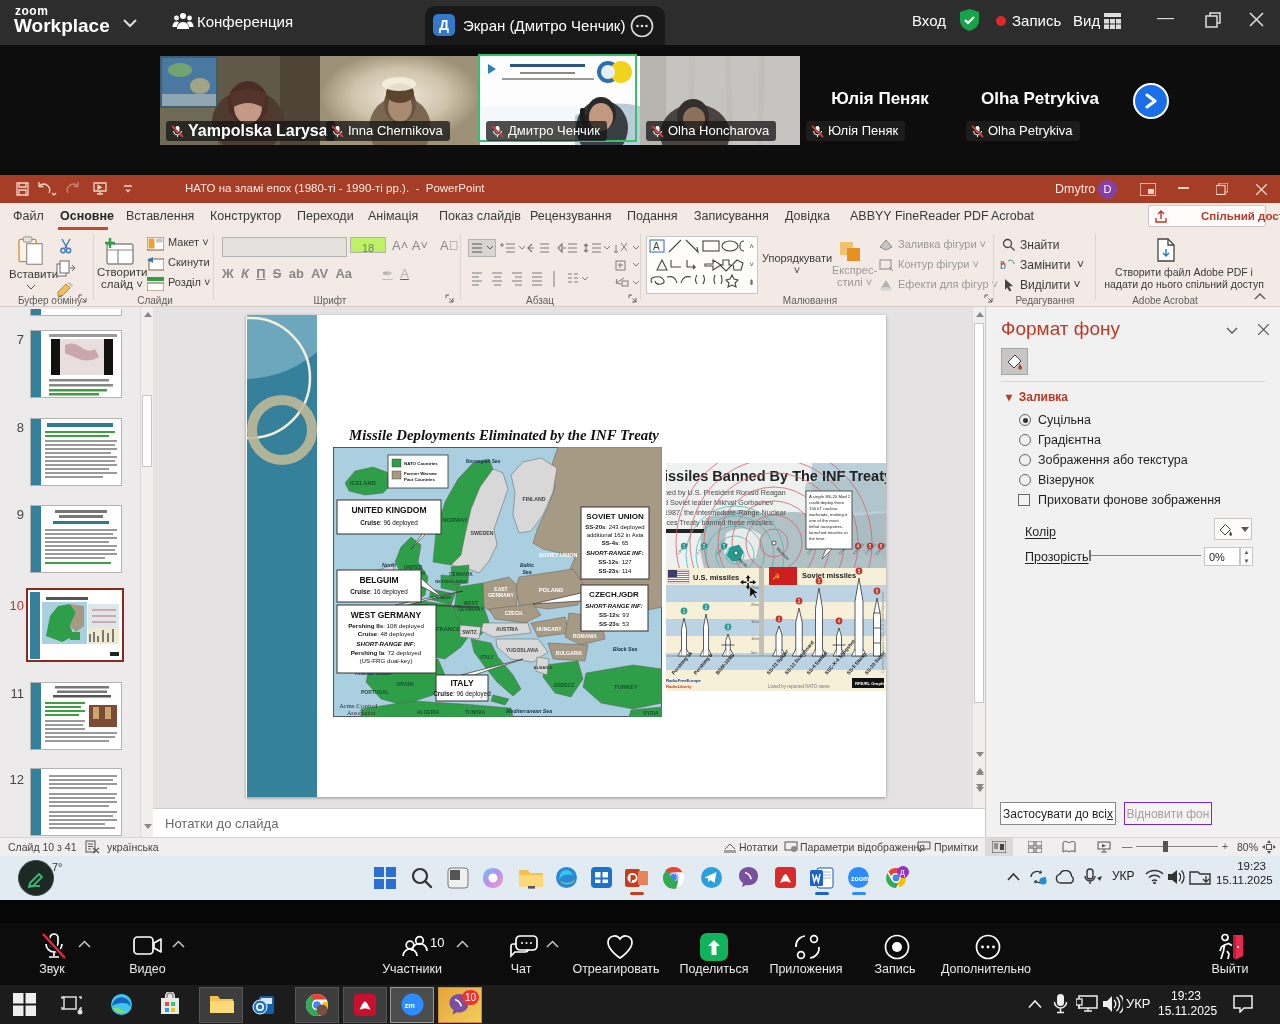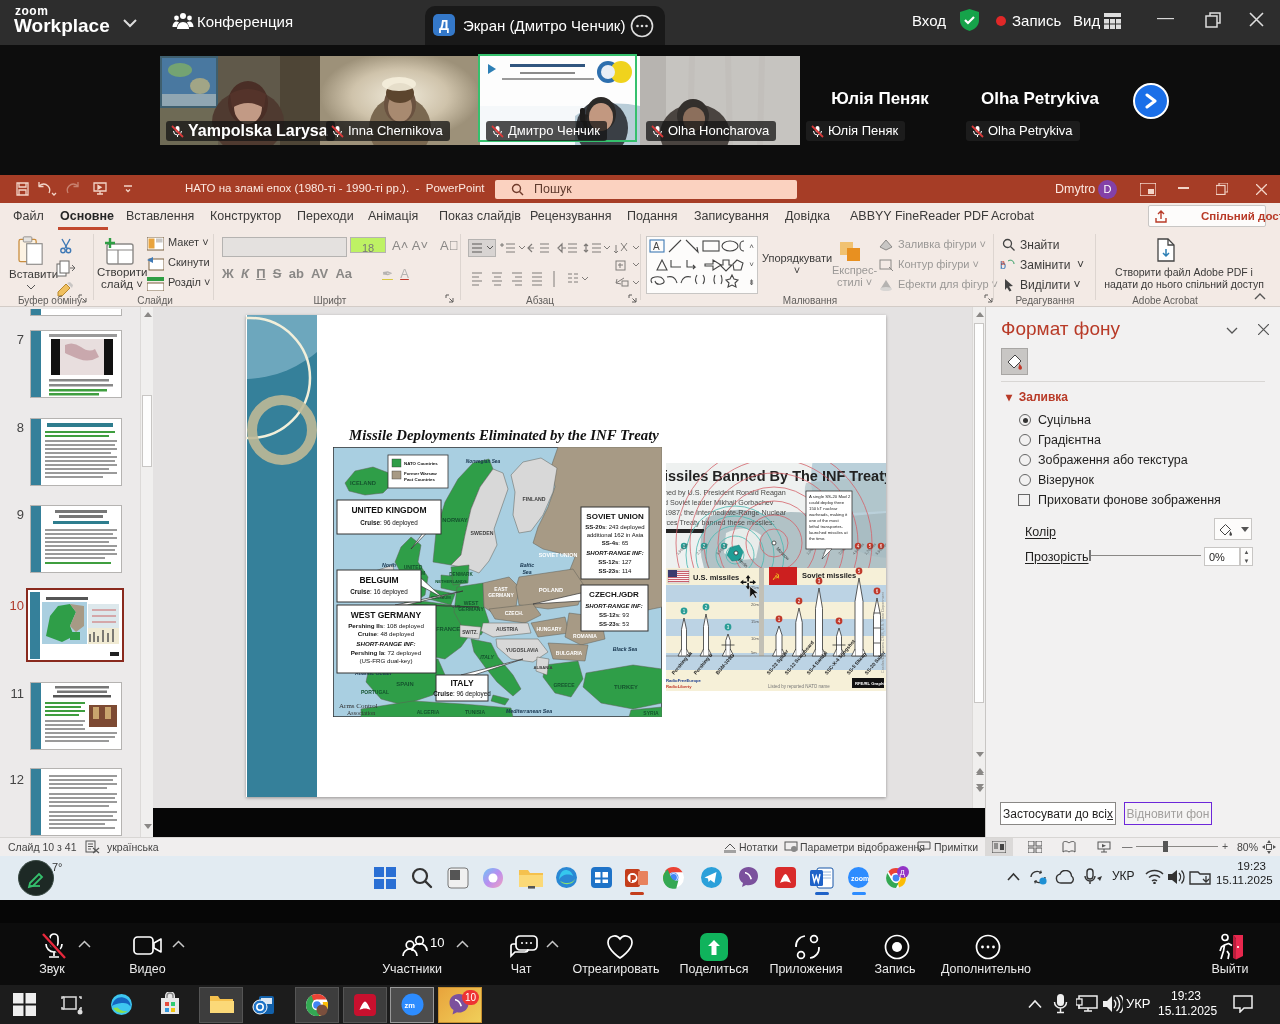--- a/index.html
+++ b/index.html
@@ -201,27 +201,20 @@
       <g opacity=".45">
             <path d="M62 5 q-5 -4 -9 0 q-3 3 -1 7"></path>
             <path d="M62 1v4.5h-4.5"></path>
           </g>
       <path d="M78 2h12v8H78z M84 10v3 M81 13h6"></path>
           <path d="M82 4.5l3 1.8-3 1.8z" fill="#f3d5c8"></path>
       <path d="M108 5h8 M110 8.5l2 2 2-2"></path>
     </g>
   </svg>
   <div class="abs" style="left:185px;top:7px;font-size:11.5px;color:#fce8e0;">НАТО на зламі епох (1980-ті - 1990-ті рр.).&nbsp;&nbsp;-&nbsp;&nbsp;PowerPoint</div>
-  <div class="abs" style="left:495px;top:5px;width:302px;height:19px;background:#fbd2c0;border-radius:2px;">
-    <svg class="abs" style="left:16px;top:3px" width="13" height="13" viewBox="0 0 13 13">
-          <circle cx="5.5" cy="5.5" r="4" stroke="#703c2c" fill="none" stroke-width="1.4"></circle>
-          <path d="M8.5 8.5l3.5 3.5" stroke="#703c2c" stroke-width="1.4"></path>
-        </svg>
-    <div class="abs" style="left:39px;top:2px;font-size:12.5px;color:#5f3b2e;">Пошук</div>
-  </div>
   <div class="abs" style="left:1055px;top:7px;font-size:12.5px;color:#fce8e0;">Dmytro</div>
   <div class="abs" style="left:1098px;top:5px;width:19px;height:19px;border-radius:50%;background:#8341a8;color:#fff;font-size:11px;text-align:center;line-height:19px;">D</div>
   <svg class="abs" style="left:1140px;top:8px" width="16" height="13" viewBox="0 0 16 13">
         <rect x="0" y="0" width="16" height="13" rx="1.5" stroke="#f3d5c8" fill="none" stroke-width="1.3"></rect>
         <rect x="8" y="6" width="6" height="5" fill="#f3d5c8"></rect>
       </svg>
   <div class="abs" style="left:1178px;top:12px;width:11px;height:1.5px;background:#f3d5c8;"></div>
   <svg class="abs" style="left:1216px;top:8px" width="12" height="12" viewBox="0 0 12 12">
         <rect x="0" y="2.5" width="9" height="9" stroke="#f3d5c8" fill="none" stroke-width="1.2"></rect>
         <path d="M3 2.5V0h9v9h-2.5" stroke="#f3d5c8" fill="none" stroke-width="1.2"></path>
@@ -931,20 +924,23 @@
   <svg class="abs" style="left:3px;top:460px" width="8" height="8" viewBox="0 0 8 8">
         <path d="M0 6l4-5 4 5z" fill="#8a8886"></path>
         <path d="M0 6l4-5 4 5z" fill="#8a8886" transform="translate(0,2)"></path>
       </svg>
   <svg class="abs" style="left:3px;top:476px" width="8" height="10" viewBox="0 0 8 10">
         <path d="M0 1l4 5 4-5z" fill="#8a8886"></path>
         <path d="M0 4l4 5 4-5z" fill="#8a8886"></path>
       </svg>
 </div>
 
+<div class="abs" id="notes">
+      <div class="abs" style="left:12px;top:7px;">Нотатки до слайда</div>
+    </div>
 
 <div class="abs" id="rightpane">
   <div class="abs" style="left:15px;top:11px;font-size:19px;color:#b83a27;">Формат фону</div>
   <svg class="abs" style="left:240px;top:20px" width="12" height="8" viewBox="0 0 12 8">
         <path d="M1 1l5 5 5-5" stroke="#555" fill="none" stroke-width="1.3"></path>
       </svg>
   <svg class="abs" style="left:272px;top:17px" width="11" height="11" viewBox="0 0 11 11">
         <path d="M0 0l11 11M11 0L0 11" stroke="#555" stroke-width="1.2"></path>
       </svg>
   <div class="abs" style="left:15px;top:41px;width:27px;height:27px;background:#c8c6c4;border:1px solid #a8a6a4;">

